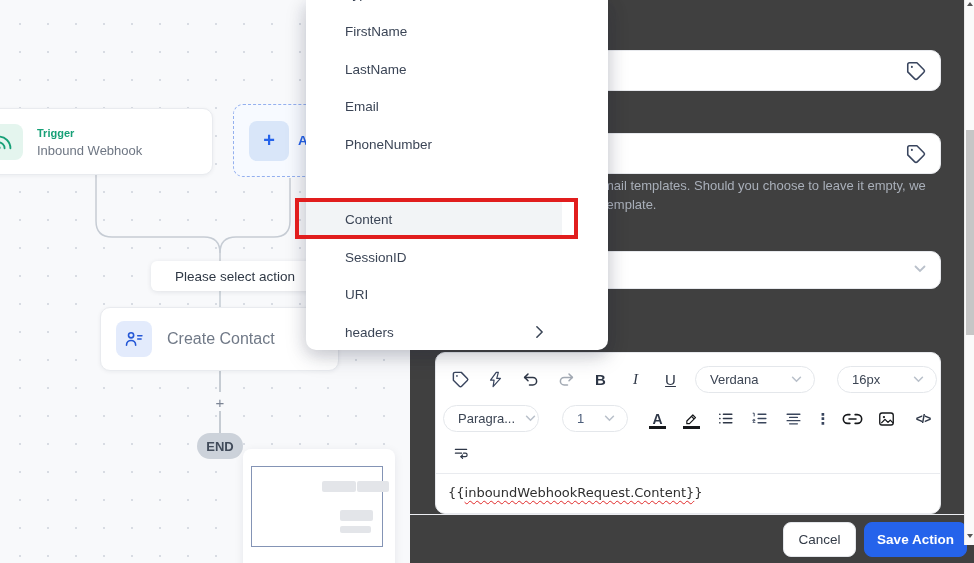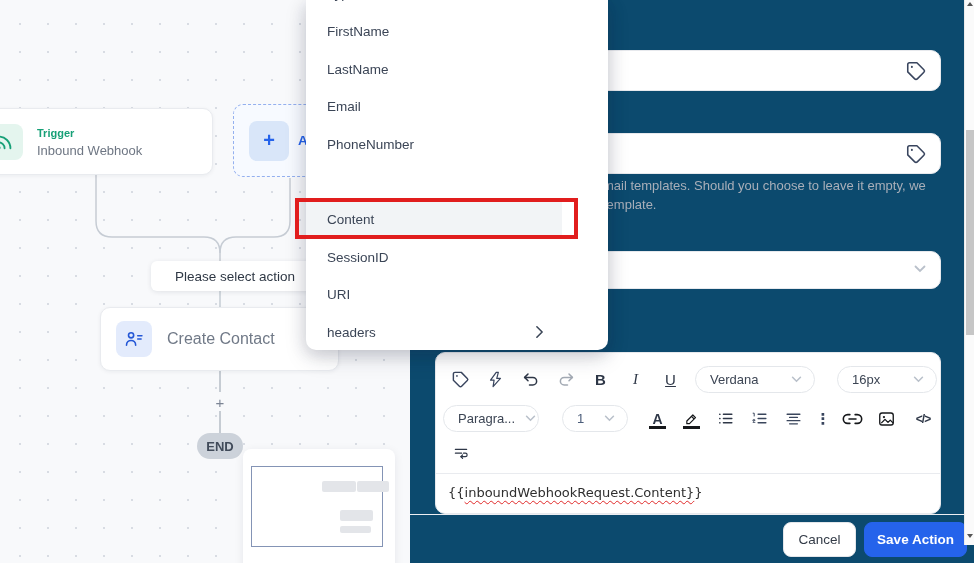--- a/index.html
+++ b/index.html
@@ -43,21 +43,21 @@
   .end-badge { position:absolute; left:197px; top:433px; width:46px; height:26px; z-index:2;
     background:#ccd2da; border-radius:13px; color:#414b5a; font-weight:bold; font-size:13px;
     display:flex; align-items:center; justify-content:center; }
 
   .preview-card { position:absolute; left:243px; top:449px; width:152px; height:130px; z-index:3;
     background:#fff; border-radius:8px; box-shadow:0 2px 10px rgba(20,30,50,.08); }
   .preview-frame { position:absolute; left:8px; top:17px; width:132px; height:81px; border:1.5px solid #8494b5; }
   .pv-bar { position:absolute; background:#e3e5e9; border-radius:2px; }
 
   
-  .panel { position:absolute; left:410px; top:0; width:564px; height:563px; background:#0c4a6e; }
+  .panel { position:absolute; left:410px; top:0; width:564px; height:563px; background:#404040; }
   .field { position:absolute; left:23px; width:508px; height:41px; background:#fff;
     border:1px solid #e7e9ed; border-radius:10px; }
   .field .tag-wrap { position:absolute; right:13px; top:9px; width:22px; height:22px; }
   .helper { position:absolute; left:193px; top:176px; font-size:13px; line-height:19px; color:#a9afb9; }
   .select-box { position:absolute; left:23px; top:251px; width:508px; height:38px;
     border:1px solid #e7e9ed; border-radius:10px; background:#fff; }
   .select-box .chev { position:absolute; right:14px; top:13px; }
 
   .editor { position:absolute; left:25px; top:352px; width:506px; height:162px;
     border:1px solid #e7e9ed; border-radius:10px; background:#fff; }
@@ -88,21 +88,21 @@
   .btn { position:absolute; top:522px; height:35px; border-radius:8px; font-size:13.5px;
     display:flex; align-items:center; justify-content:center; cursor:pointer; }
   .btn-cancel { left:373px; width:73px; background:#fff; border:1px solid #e3e6ea; color:#333b47;
     box-shadow:0 1px 2px rgba(0,0,0,.04); }
   .btn-save { left:454px; width:103px; background:#2563eb; border:1px solid #2563eb; color:#fff; font-weight:bold; }
 
   
   .dropdown { position:absolute; left:306px; top:0; width:302px; height:350px; background:#fff; z-index:40;
     border-radius:0 0 10px 10px; overflow:hidden;
     box-shadow:0 8px 22px rgba(25,35,60,.15), -4px 4px 16px rgba(25,35,60,.07), 4px 4px 16px rgba(25,35,60,.07); }
-  .dd-item { position:absolute; left:0; width:256px; height:38px; padding:0 18px 0 21px;
+  .dd-item { position:absolute; left:0; width:256px; height:38px; padding:0 18px 0 39px;
     display:flex; align-items:center; font-size:13.5px; color:#3b4556; cursor:pointer; }
   .dd-item .chev-r { margin-left:auto; }
   .dd-highlight { background:#f2f4f6; }
 
   .annotation-box { position:absolute; left:295px; top:198px; width:283px; height:41px;
     border:4px solid #e11d1d; z-index:50; pointer-events:none; }
 
   
   .scrollbar { position:absolute; right:0; top:0; width:10px; height:545px; background:#fafafa;
     border-left:1px solid #ebebeb; z-index:60; }

